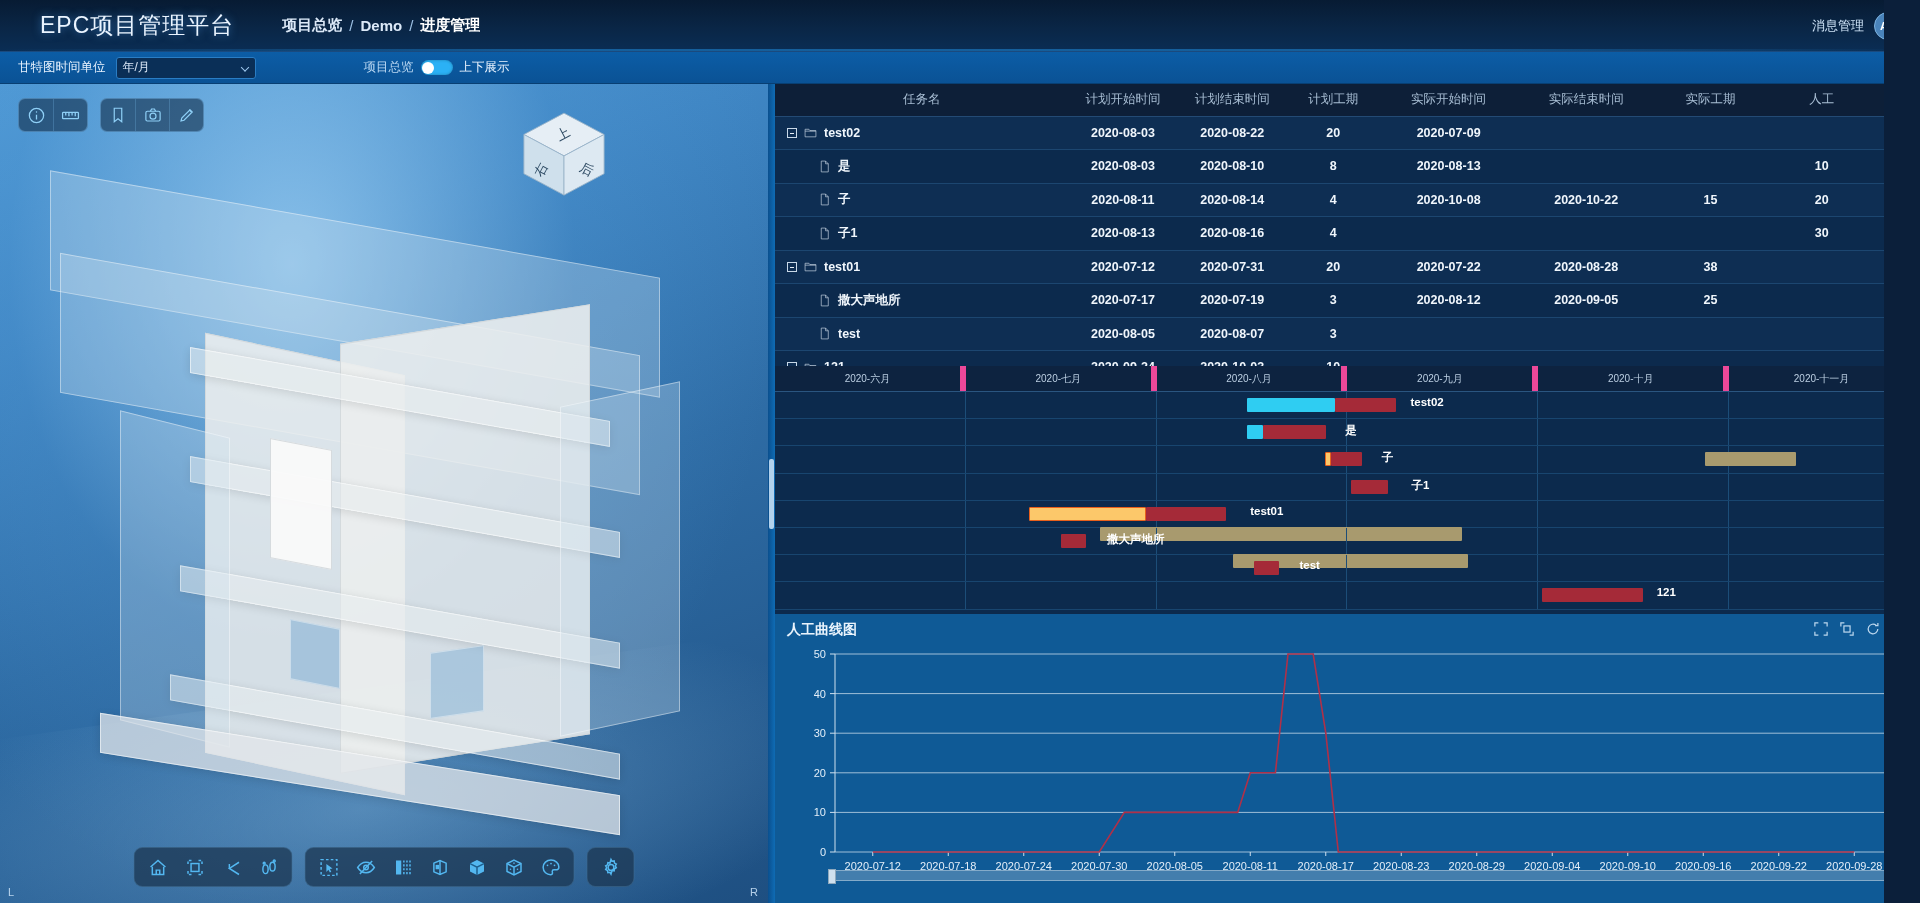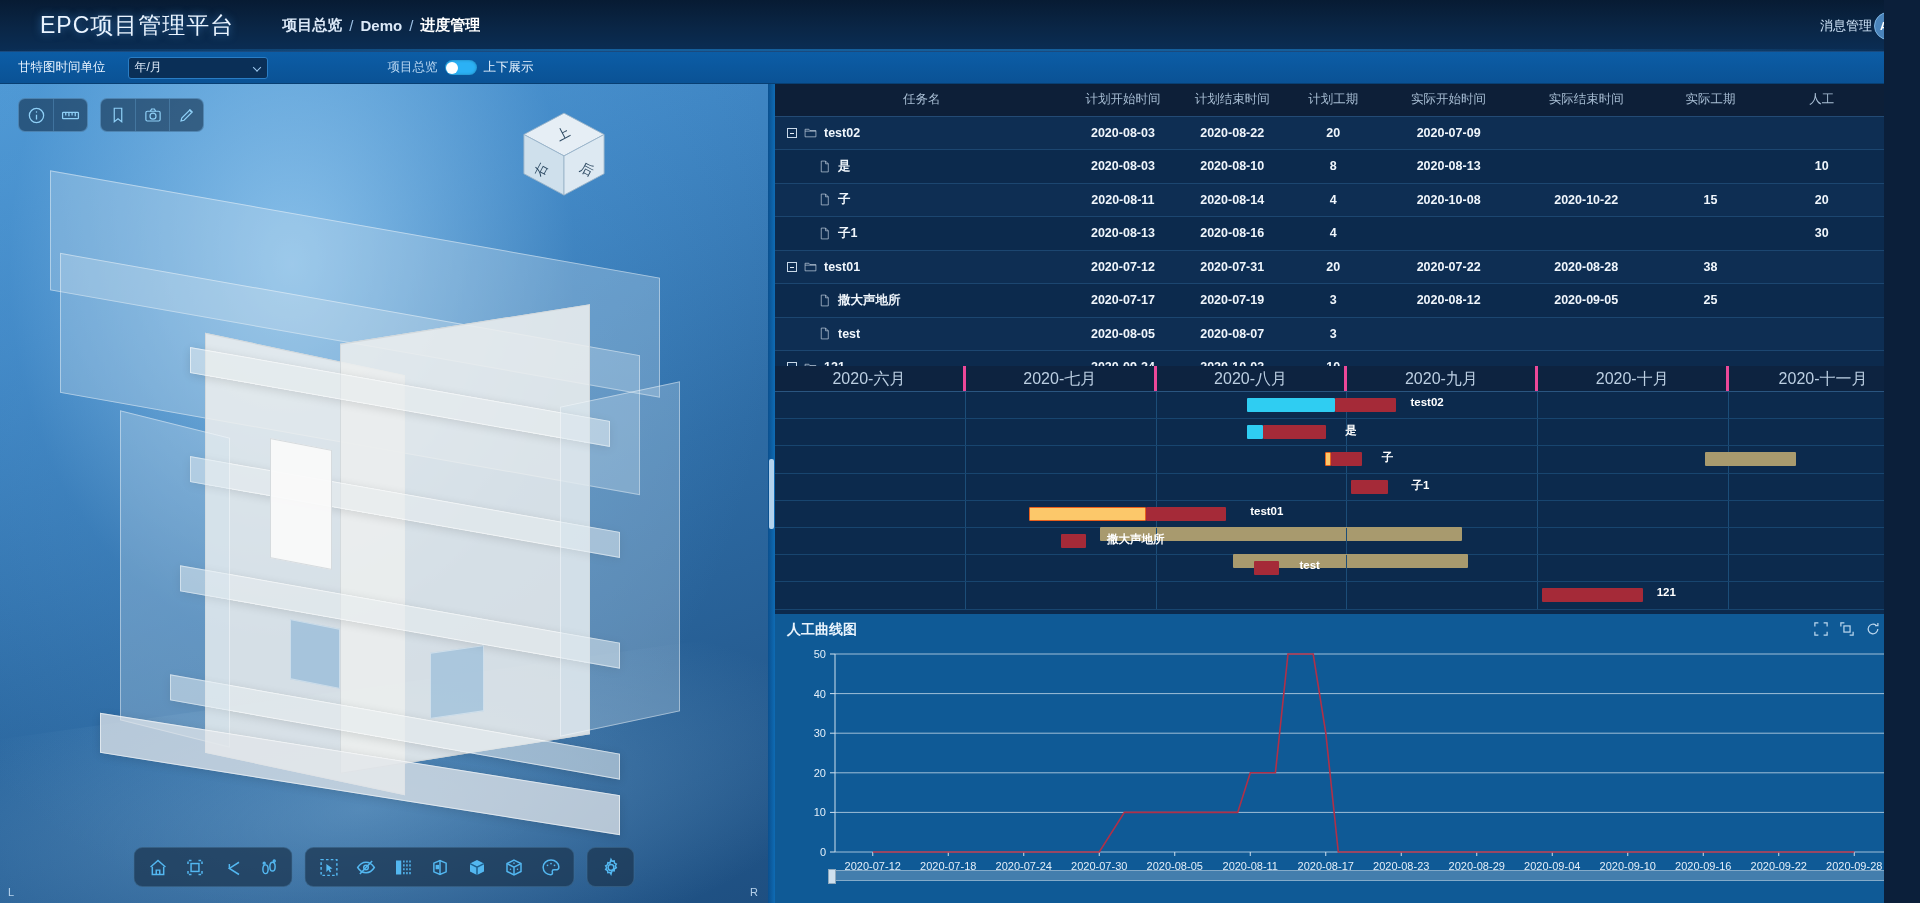--- a/index.html
+++ b/index.html
@@ -31,35 +31,35 @@
     font-weight: 400; text-shadow: 0 0 8px rgba(80,170,255,.6);
   }
   .breadcrumb {
     margin-left: 48px; font-size: 15px; color:#dce9f8; font-weight:bold;
     display:flex; align-items:center; gap:7px;
   }
   .breadcrumb .sep { color:#9dc2e6; font-weight:normal; }
   .breadcrumb .crumb { cursor:pointer; }
   .breadcrumb .crumb.active { color:#ffffff; }
   .header-right {
-    margin-left:auto; margin-right: 18px; display:flex; align-items:center; gap:2px;
+    margin-left:auto; margin-right: 18px; display:flex; align-items:center; gap:10px;
   }
   .msg-link { color:#cfe4f8; font-size:13px; cursor:pointer; }
   .avatar {
     width:28px; height:28px; border-radius:50%;
     background:#4a84bb; color:#fff; font-size:11px; font-weight:bold;
     display:flex; align-items:center; justify-content:center;
     border:1px solid #7fb4e0;
   }
 
   
   .toolbar {
     position:absolute; left:0; top:52px; width:1920px; height:32px;
     background: linear-gradient(180deg,#0c5da6 0%, #0a5295 100%);
-    display:flex; align-items:center; padding-left:18px; gap:22px;
+    display:flex; align-items:center; padding-left:18px; gap:10px;
     border-bottom:1px solid #083f73;
   }
   .tb-label { font-size:12.5px; color:#eaf4ff; white-space:nowrap; }
   .tb-select {
     width:140px; height:22px; background:#0a2f57; color:#dce9f8;
     border:1px solid #2a7dc4; border-radius:3px; font-size:12px;
     padding:0 6px; display:flex; align-items:center; position:relative;
     font-family:"Liberation Sans", sans-serif;
   }
   .tb-select .chev {
@@ -210,22 +210,22 @@
   .tbl-scroll .down { position:absolute; bottom:0; left:0; width:13px; }
   .arrow-up, .arrow-dn { width:0;height:0;border-left:4px solid transparent;border-right:4px solid transparent; }
   .arrow-up { border-bottom:5px solid #3c4347; }
   .arrow-dn { border-top:5px solid #3c4347; }
 
   
   .gantt { position:relative; height:248px; background:#0c2a4d; overflow:hidden; }
   .gantt-head { display:flex; height:26px; background:#0d2340; border-bottom:1px solid #2a5party; }
   .gantt-head { border-bottom:1px solid #2a5580; }
   .gcol-h {
-    flex:1 0 0; text-align:center; line-height:26px; font-size:16px; color:#bccfe2;
-    border-right:3px solid #ec4899;
+    flex:1 0 0; text-align:center; line-height:26px; font-size:10px; color:#bccfe2;
+    border-right:6px solid #ec4899;
   }
   .gantt-body { position:relative; height:222px; }
   .grow {
     position:relative; height:27.2px; border-bottom:1px solid #18456f; display:flex;
   }
   .gcell { flex:1 0 0; border-right:1px solid #1c4d78; }
   .bar {
     position:absolute; height:14px; top:6px; border-radius:1px;
   }
   .bar.cyan { background:#2fcdf2; }

